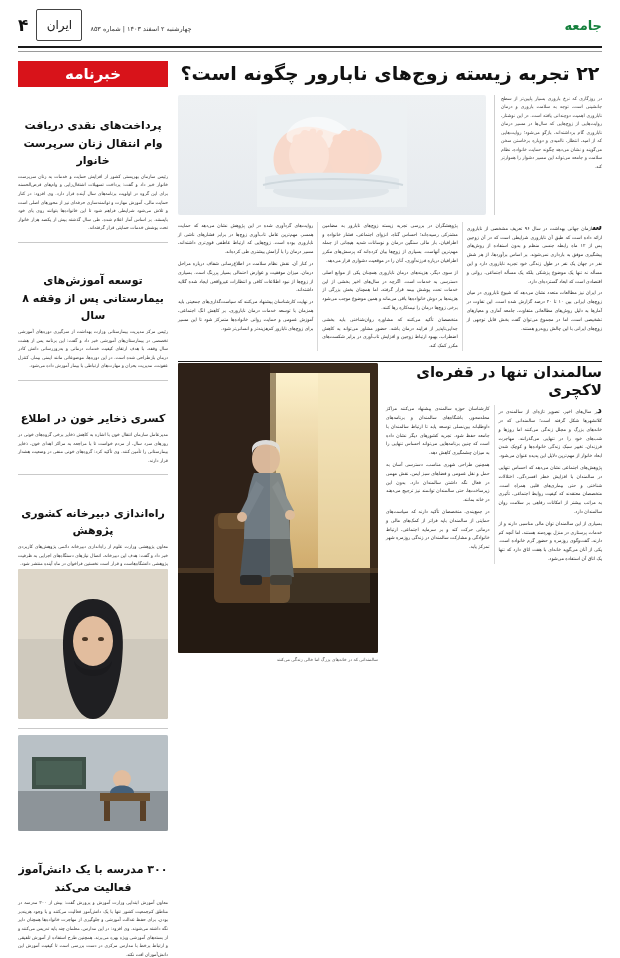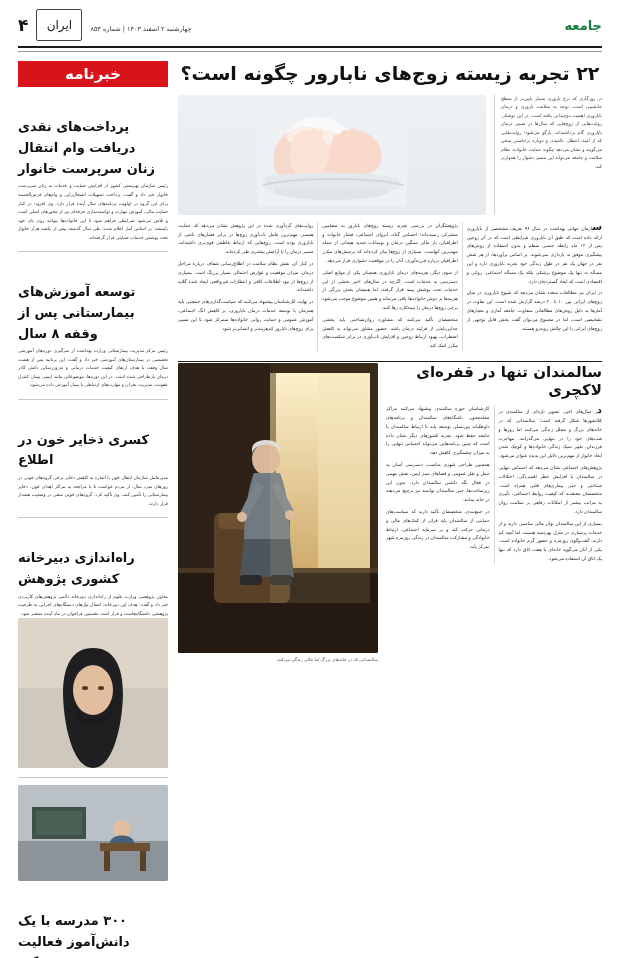--- a/index.html
+++ b/index.html
@@ -84,21 +84,21 @@
 
   
   .sidebar{padding-top:2px;}
   .sb-badge{
     background:#d8131a;color:#fff;font-size:15px;font-weight:bold;
     padding:4px 0;text-align:center;width:100%;box-sizing:border-box;
     letter-spacing:0;margin-bottom:7px;
   }
   .sb-item{margin-bottom:9px;}
   .sb-title{
-    font-size:13px;font-weight:bold;color:#111;line-height:1.6;margin-bottom:3px;text-align:left;margin-top:30px;
+    font-size:11px;font-weight:bold;color:#111;line-height:1.6;margin-bottom:3px;text-align:center;margin-top:30px;
   }
   .sb-body{font-size:4.5px;line-height:1.9;color:#333;text-align:justify;}
   .sb-sep{height:.6px;background:#c9c9c9;margin:7px 0;}
   .sb-photo{
     width:100%;height:150px;border-radius:2px;overflow:hidden;position:relative;
     background:linear-gradient(180deg,#d9d2c6 0%,#b9ad9c 100%);margin-bottom:5px;
   }
   .sb-photo-2{
     width:100%;height:96px;border-radius:2px;overflow:hidden;position:relative;
     background:linear-gradient(180deg,#cfd6da 0%,#9fa9ae 100%);margin-bottom:5px;

